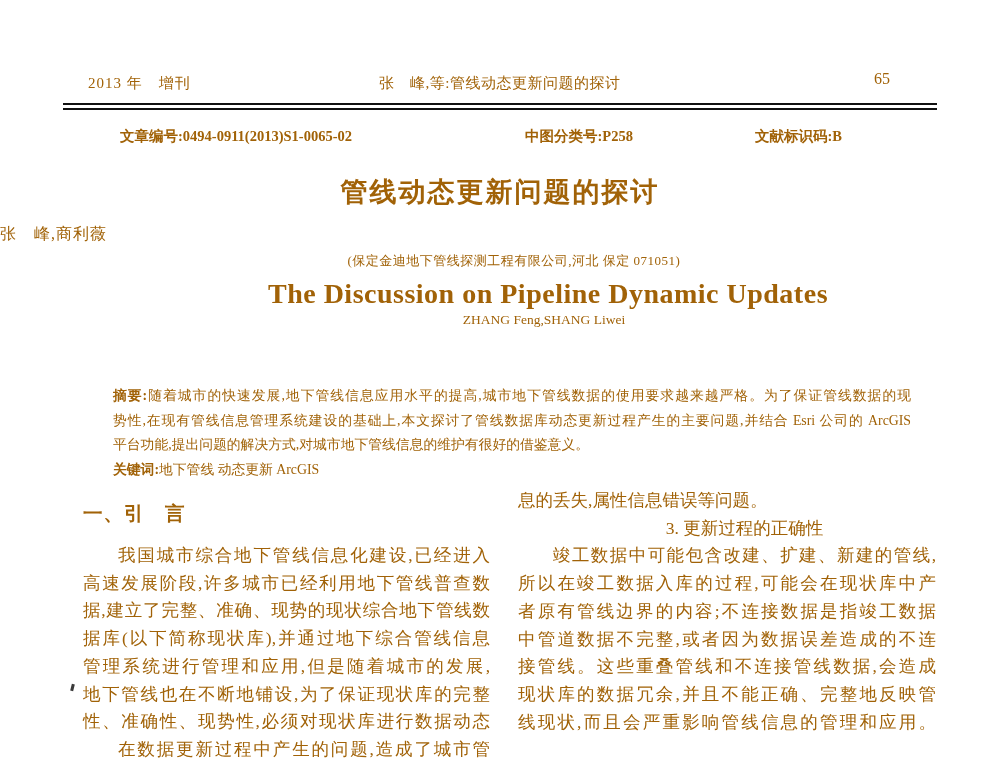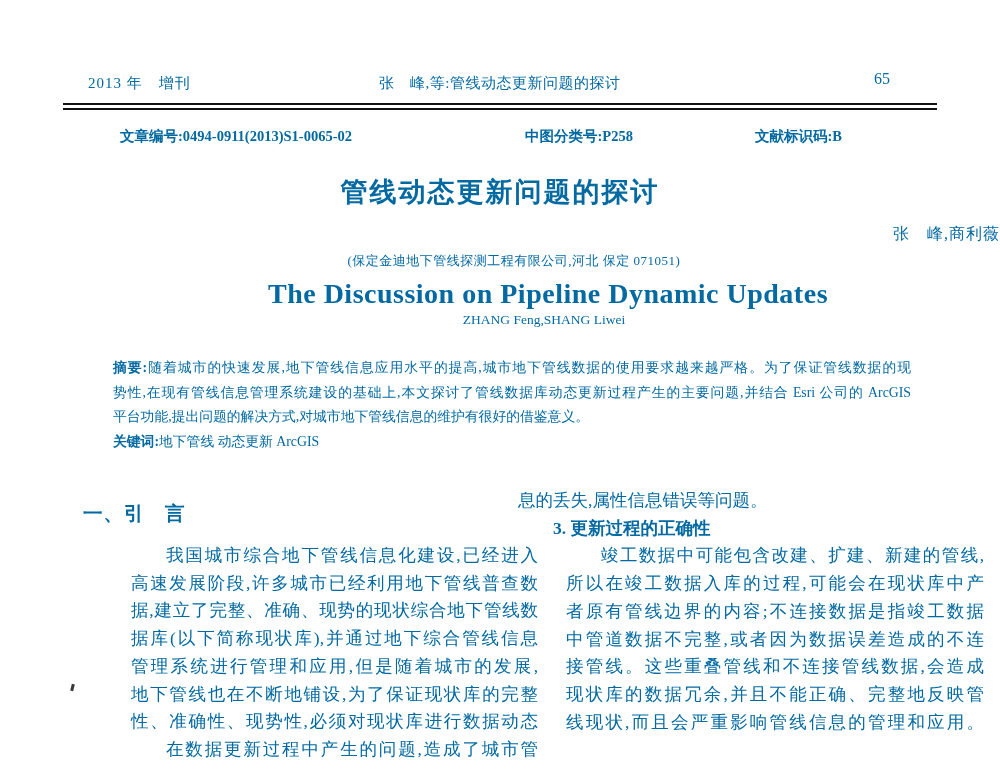--- a/index.html
+++ b/index.html
@@ -3,21 +3,21 @@
 <meta charset="utf-8">
 <style>
   html, body { margin:0; padding:0; background:#ffffff; }
   .page {
     position: relative;
     width: 1000px;
     height: 784px;
     background: #ffffff;
     overflow: hidden;
     font-family: "Liberation Serif", "DejaVu Serif", serif;
-    color: #0369a1;
+    color: #a16207;
   }
 
   
   .header-row { position:absolute; top:74px; left:0; width:1000px; height:22px; font-size:15px; }
   .h-left   { position:absolute; left:88px;  top:0; letter-spacing:1px; }
   .h-center { position:absolute; left:379px; top:0; letter-spacing:0.5px; }
   .h-page   { position:absolute; left:874px; top:-4px; font-size:16px;font-family:Liberation Serif, serif; }
 
   .rule {
     position:absolute; top:103px; left:63px; width:874px; height:3px;
@@ -25,39 +25,39 @@
   }
 
   
   .meta-row { position:absolute; top:127px; left:0; width:1000px; height:22px; font-size:14.5px; font-weight:700; }
   .m1 { position:absolute; left:120px; top:0; }
   .m2 { position:absolute; left:525px; top:0; }
   .m3 { position:absolute; left:755px; top:0; }
 
   
   .title       { position:absolute; top:174px; left:0; width:1000px; margin:0; text-align:center; font-size:27px; font-weight:700; letter-spacing:2px; }
-  .authors     { position:absolute; top:224px; left:0; width:1000px; text-align:right; font-size:16px; letter-spacing:1px; }
+  .authors     { position:absolute; top:224px; left:0; width:1000px; text-align:left; font-size:16px; letter-spacing:1px; }
   .affiliation { position:absolute; top:252px; left:14px; width:1000px; text-align:center; font-size:13px; letter-spacing:0.5px; }
   .en-title    { position:absolute; top:278px; left:0; width:1000px; text-align:center; font-size:28px; font-weight:700; letter-spacing:0.5px;margin-left:48px; }
   .en-authors  { position:absolute; top:312px; left:0; width:1000px; text-align:center; font-size:13.5px;padding-left:44px; }
 
   
-  .abstract { position:absolute; top:356px; left:113px; width:798px; font-size:13.8px; line-height:24.5px; }
+  .abstract { position:absolute; top:384px; left:113px; width:798px; font-size:13.8px; line-height:24.5px; }
   .abs-line { width:100%; }
   .abs-line.j { text-align:justify; text-align-last:justify; }
   .lbl { font-weight:700; }
 
   
   .col { position:absolute; font-size:17.5px; line-height:27.7px; }
   .col-left  { top:500px; left:83px;  width:407px; }
   .col-right { top:487px; left:518px; width:418px; }
   .h1 { font-size:19.5px; font-weight:700; line-height:28px; margin-bottom:14px; letter-spacing:1px; }
-  .h2 { font-weight:700; text-indent:2em; }
+  .h2 { font-weight:400; text-indent:2em;text-align:center; }
   .ln { width:100%; }
-  .ln.j { text-align:justify; text-align-last:justify;margin-left:48px; }
+  .ln.j { text-align:justify; text-align-last:justify; }
   .ln.ind { text-indent:2em; }
 
   
   .artifact { position:absolute; left:71px; top:684px; width:3px; height:7px; background:#3a3a3a; transform:rotate(14deg); }
 </style>
 </head>
 <body>
 
 <div class="page">
 

